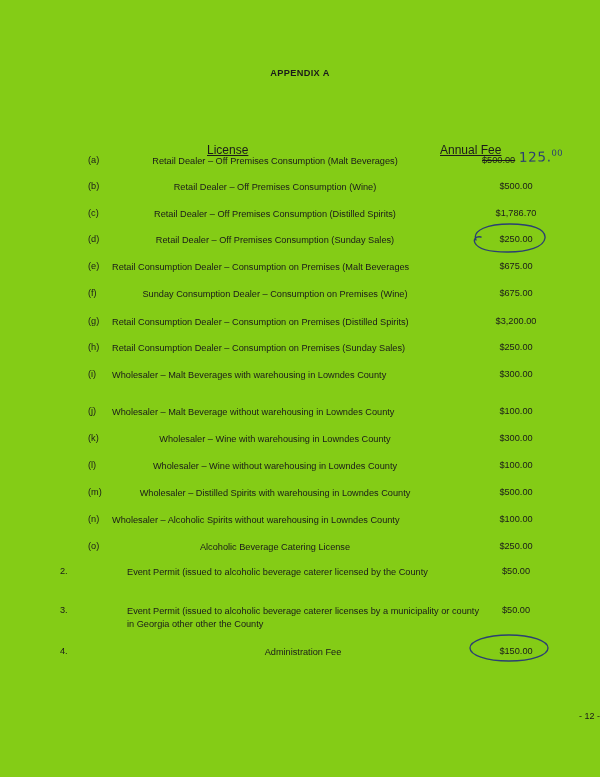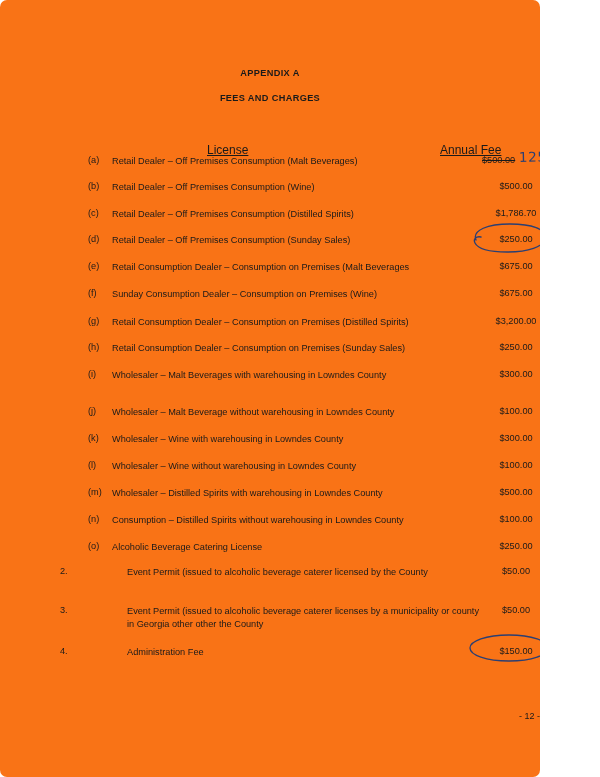--- a/index.html
+++ b/index.html
@@ -7,25 +7,24 @@
     margin: 0;
     padding: 0;
     background: #ffffff;
   }
   body {
     font-family: "Liberation Sans", sans-serif;
     color: #1a1a1a;
   }
   #page {
     position: relative;
-    width: 540px;
+    width: 600px;
     height: 777px;
-    background: #f97316;
+    background: #84cc16;
     overflow: hidden;
-    border-radius: 7px;
     -webkit-font-smoothing: antialiased;
   }
 
   
   .doc-head {
     text-align: center;
     font-weight: bold;
     font-size: 9.2px;
     letter-spacing: 0.35px;
   }
@@ -72,20 +71,21 @@
   .row .marker.numbered {
     left: 24px;
     width: 26px;
   }
   .row .label {
     position: absolute;
     left: 76px;
     width: 326px;
     font-size: 9.2px;
     line-height: 13.2px;
+    text-align: center;
   }
   .row .label.numbered {
     left: 50px;
     width: 352px;
     margin-left: 41px;
   }
   .row .label.justify {
     text-align: justify;
     text-align-last: left;
   }
@@ -140,21 +140,20 @@
     text-align: right;
     font-size: 9px;
   }
 </style>
 </head>
 <body>
 
 <div id="page">
 
   <div id="appendix-title" class="doc-head">APPENDIX A</div>
-  <div id="fees-title" class="doc-head">FEES AND CHARGES</div>
 
 
   <div id="license-head" class="col-head">License</div>
   <div id="annualfee-head" class="col-head">Annual Fee</div>
 
   <div id="rows-container">
       <div class="row" style="top: 155px;">
         <span class="marker">(a)</span>
         <span class="label">Retail Dealer – Off Premises Consumption (Malt Beverages)</span>
         <span class="fee struck">$500.00</span>
@@ -214,21 +213,21 @@
         <span class="label">Wholesaler – Wine without warehousing in Lowndes County</span>
         <span class="fee">$100.00</span>
       </div>
       <div class="row" style="top: 487px;">
         <span class="marker">(m)</span>
         <span class="label">Wholesaler – Distilled Spirits with warehousing in Lowndes County</span>
         <span class="fee">$500.00</span>
       </div>
       <div class="row" style="top: 514px;">
         <span class="marker">(n)</span>
-        <span class="label justify">Consumption – Distilled Spirits without warehousing in Lowndes County</span>
+        <span class="label justify">Wholesaler – Alcoholic Spirits without warehousing in Lowndes County</span>
         <span class="fee">$100.00</span>
       </div>
       <div class="row" style="top: 541px;">
         <span class="marker">(o)</span>
         <span class="label">Alcoholic Beverage Catering License</span>
         <span class="fee">$250.00</span>
       </div>
       <div class="row" style="top: 566px;">
         <span class="marker numbered">2.</span>
         <span class="label numbered justify">Event Permit (issued to alcoholic beverage caterer licensed by the County</span>

